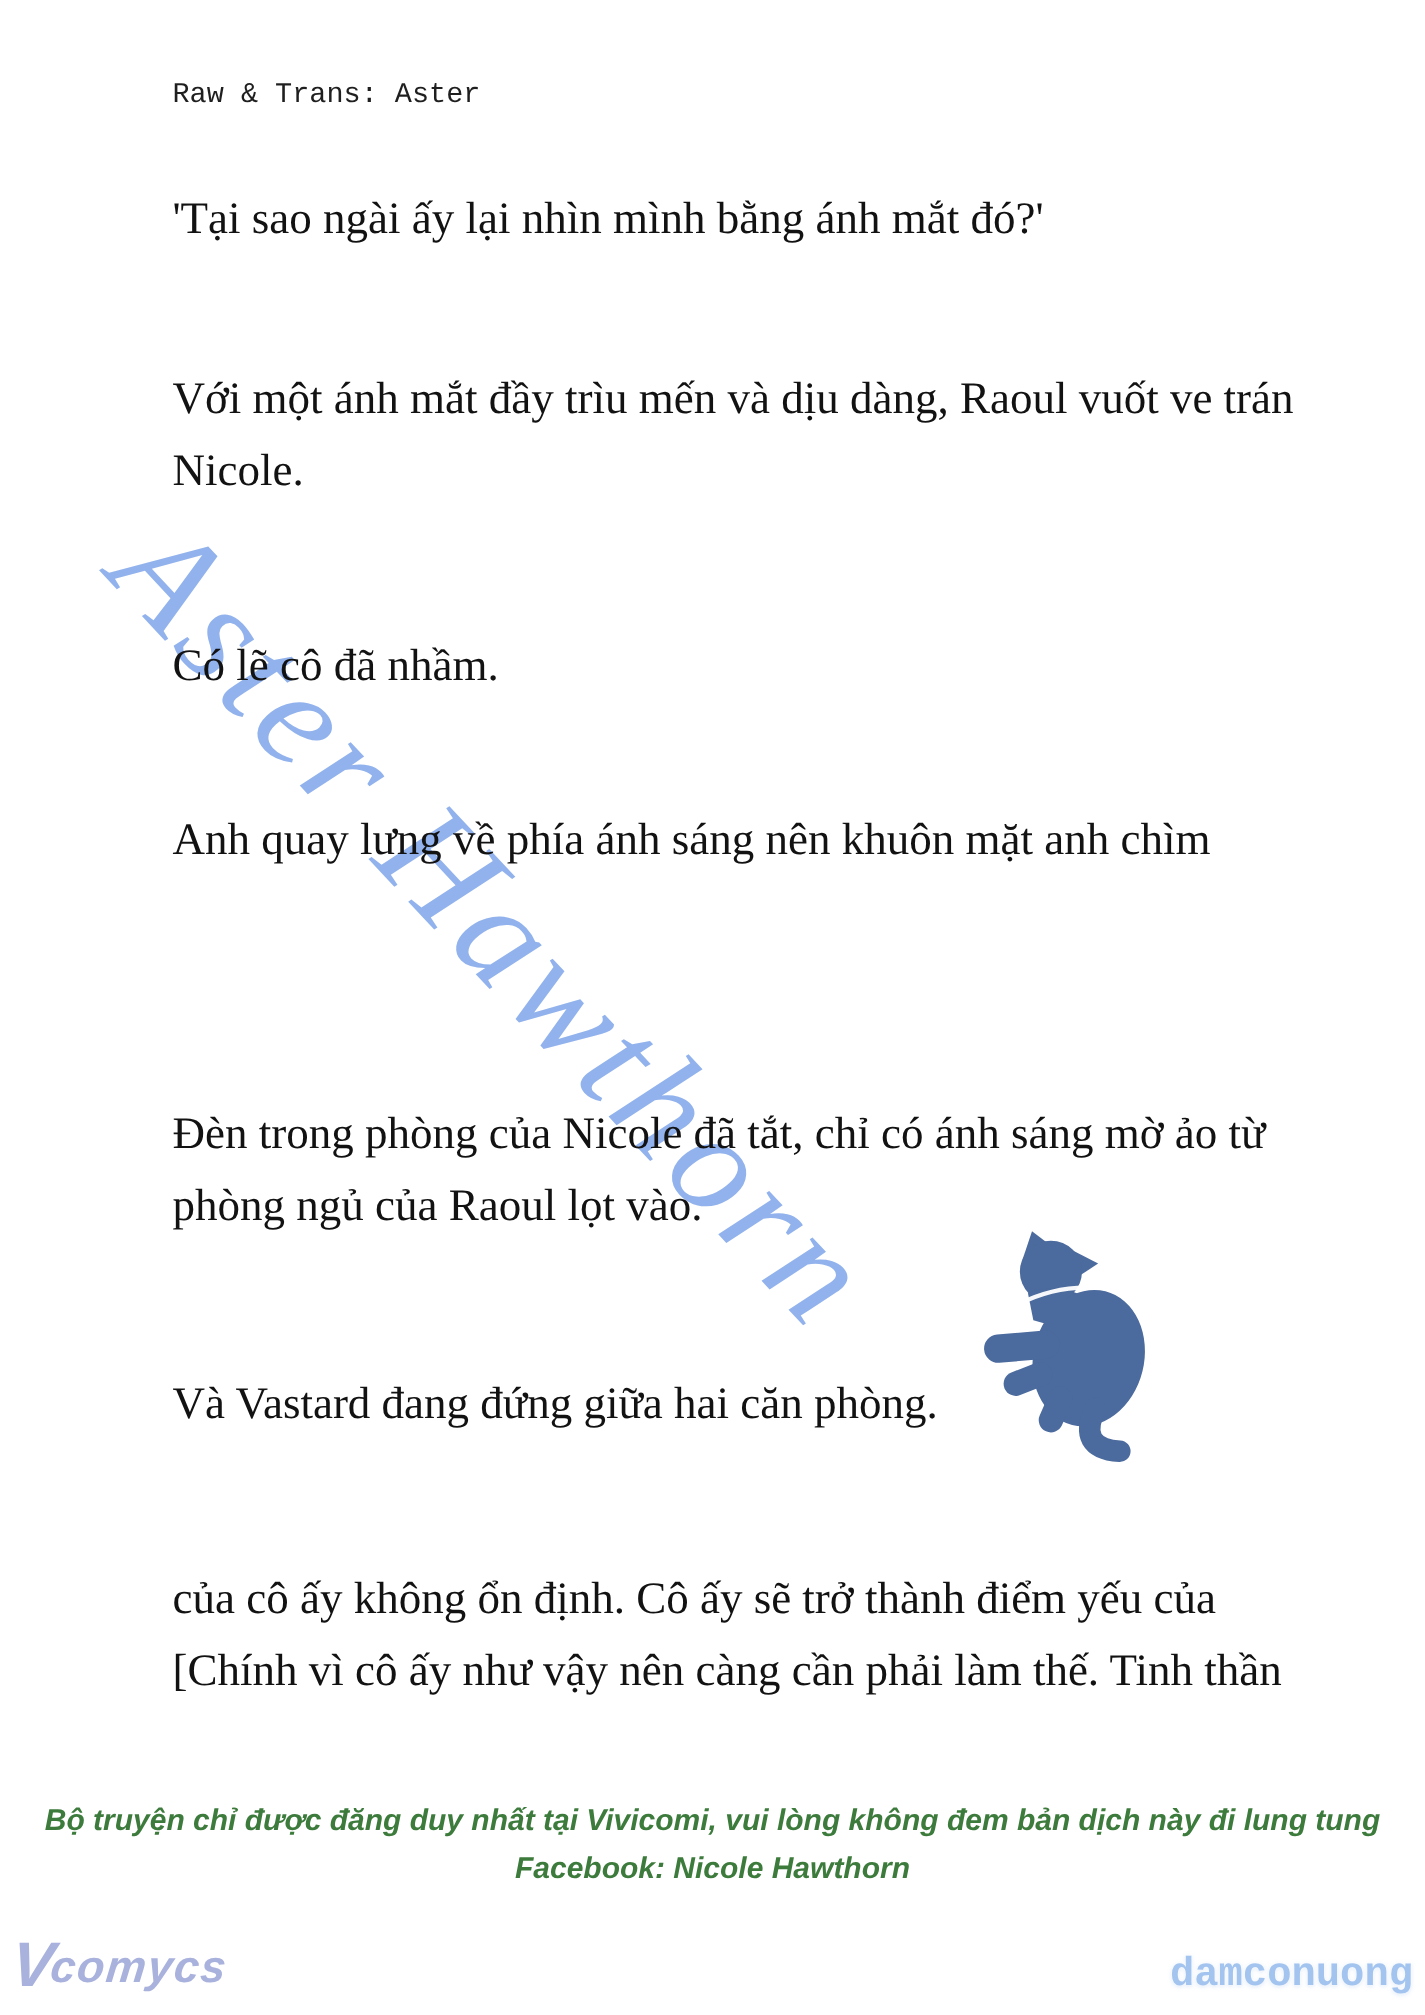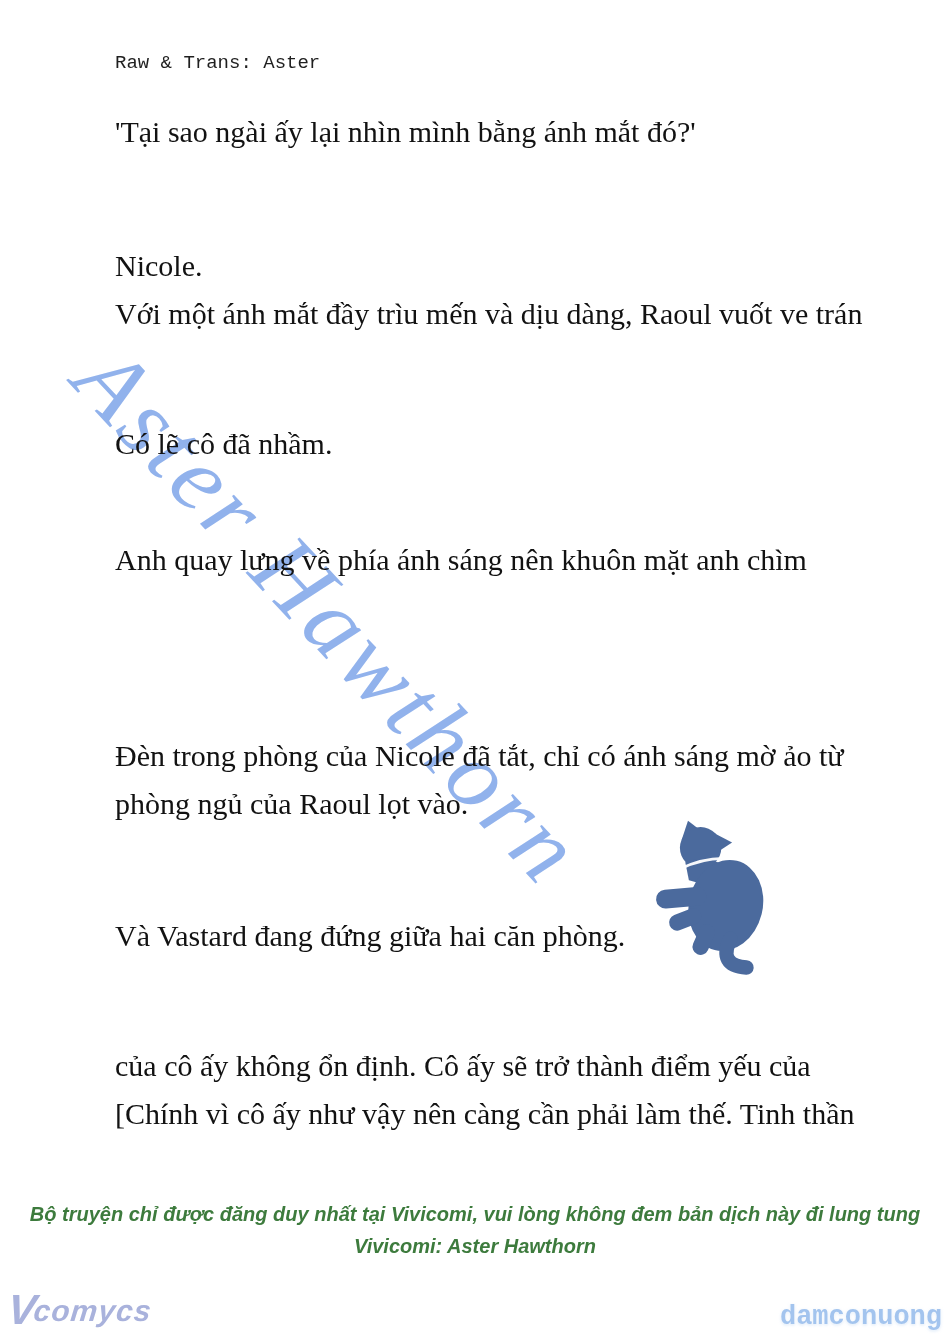--- a/index.html
+++ b/index.html
@@ -99,27 +99,27 @@
 </style>
 </head>
 <body>
 
 <div class="page">
 
   <div class="header-credit">Raw &amp; Trans: Aster</div>
 
   <div class="watermark">Aster Hawthorn</div>
 
-  <div class="para" style="top:108px">
+  <div class="para" style="top:122px">
     <div class="line">'Tại sao ngài ấy lại nhìn mình bằng ánh mắt đó?'</div>
   </div>
 
   <div class="para" style="top:242px">
+    <div class="line">Với một ánh mắt đầy trìu mến và dịu dàng, Raoul vuốt ve trán</div>
     <div class="line">Nicole.</div>
-    <div class="line">Với một ánh mắt đầy trìu mến và dịu dàng, Raoul vuốt ve trán</div>
   </div>
 
   <div class="para" style="top:420px">
     <div class="line">Có lẽ cô đã nhầm.</div>
   </div>
 
   <div class="para" style="top:536px">
     <div class="line">Anh quay lưng về phía ánh sáng nên khuôn mặt anh chìm</div>
   </div>
 
@@ -149,20 +149,20 @@
       <line x1="50" y1="91" x2="15" y2="94" stroke-width="21"></line>
       <line x1="46" y1="113" x2="28" y2="120" stroke-width="18"></line>
       <line x1="61" y1="131" x2="54" y2="147" stroke-width="18"></line>
       <path d="M87 138 Q73 168 105 170" stroke-width="16"></path>
     </g>
     <path d="M30 61 Q58 47 87 49" stroke="#ffffff" stroke-width="3.2" fill="none" opacity="0.95"></path>
   </svg>
 
   <div class="footer">
     <div>Bộ truyện chỉ được đăng duy nhất tại Vivicomi, vui lòng không đem bản dịch này đi lung tung</div>
-    <div>Vivicomi: Aster Hawthorn</div>
+    <div>Facebook: Nicole Hawthorn</div>
   </div>
 
   <div class="logo-vcomycs"><span class="big-v">V</span><span>comycs</span></div>
 
   <div class="logo-damconuong">damconuong</div>
 
 </div>
 
 </body></html>

